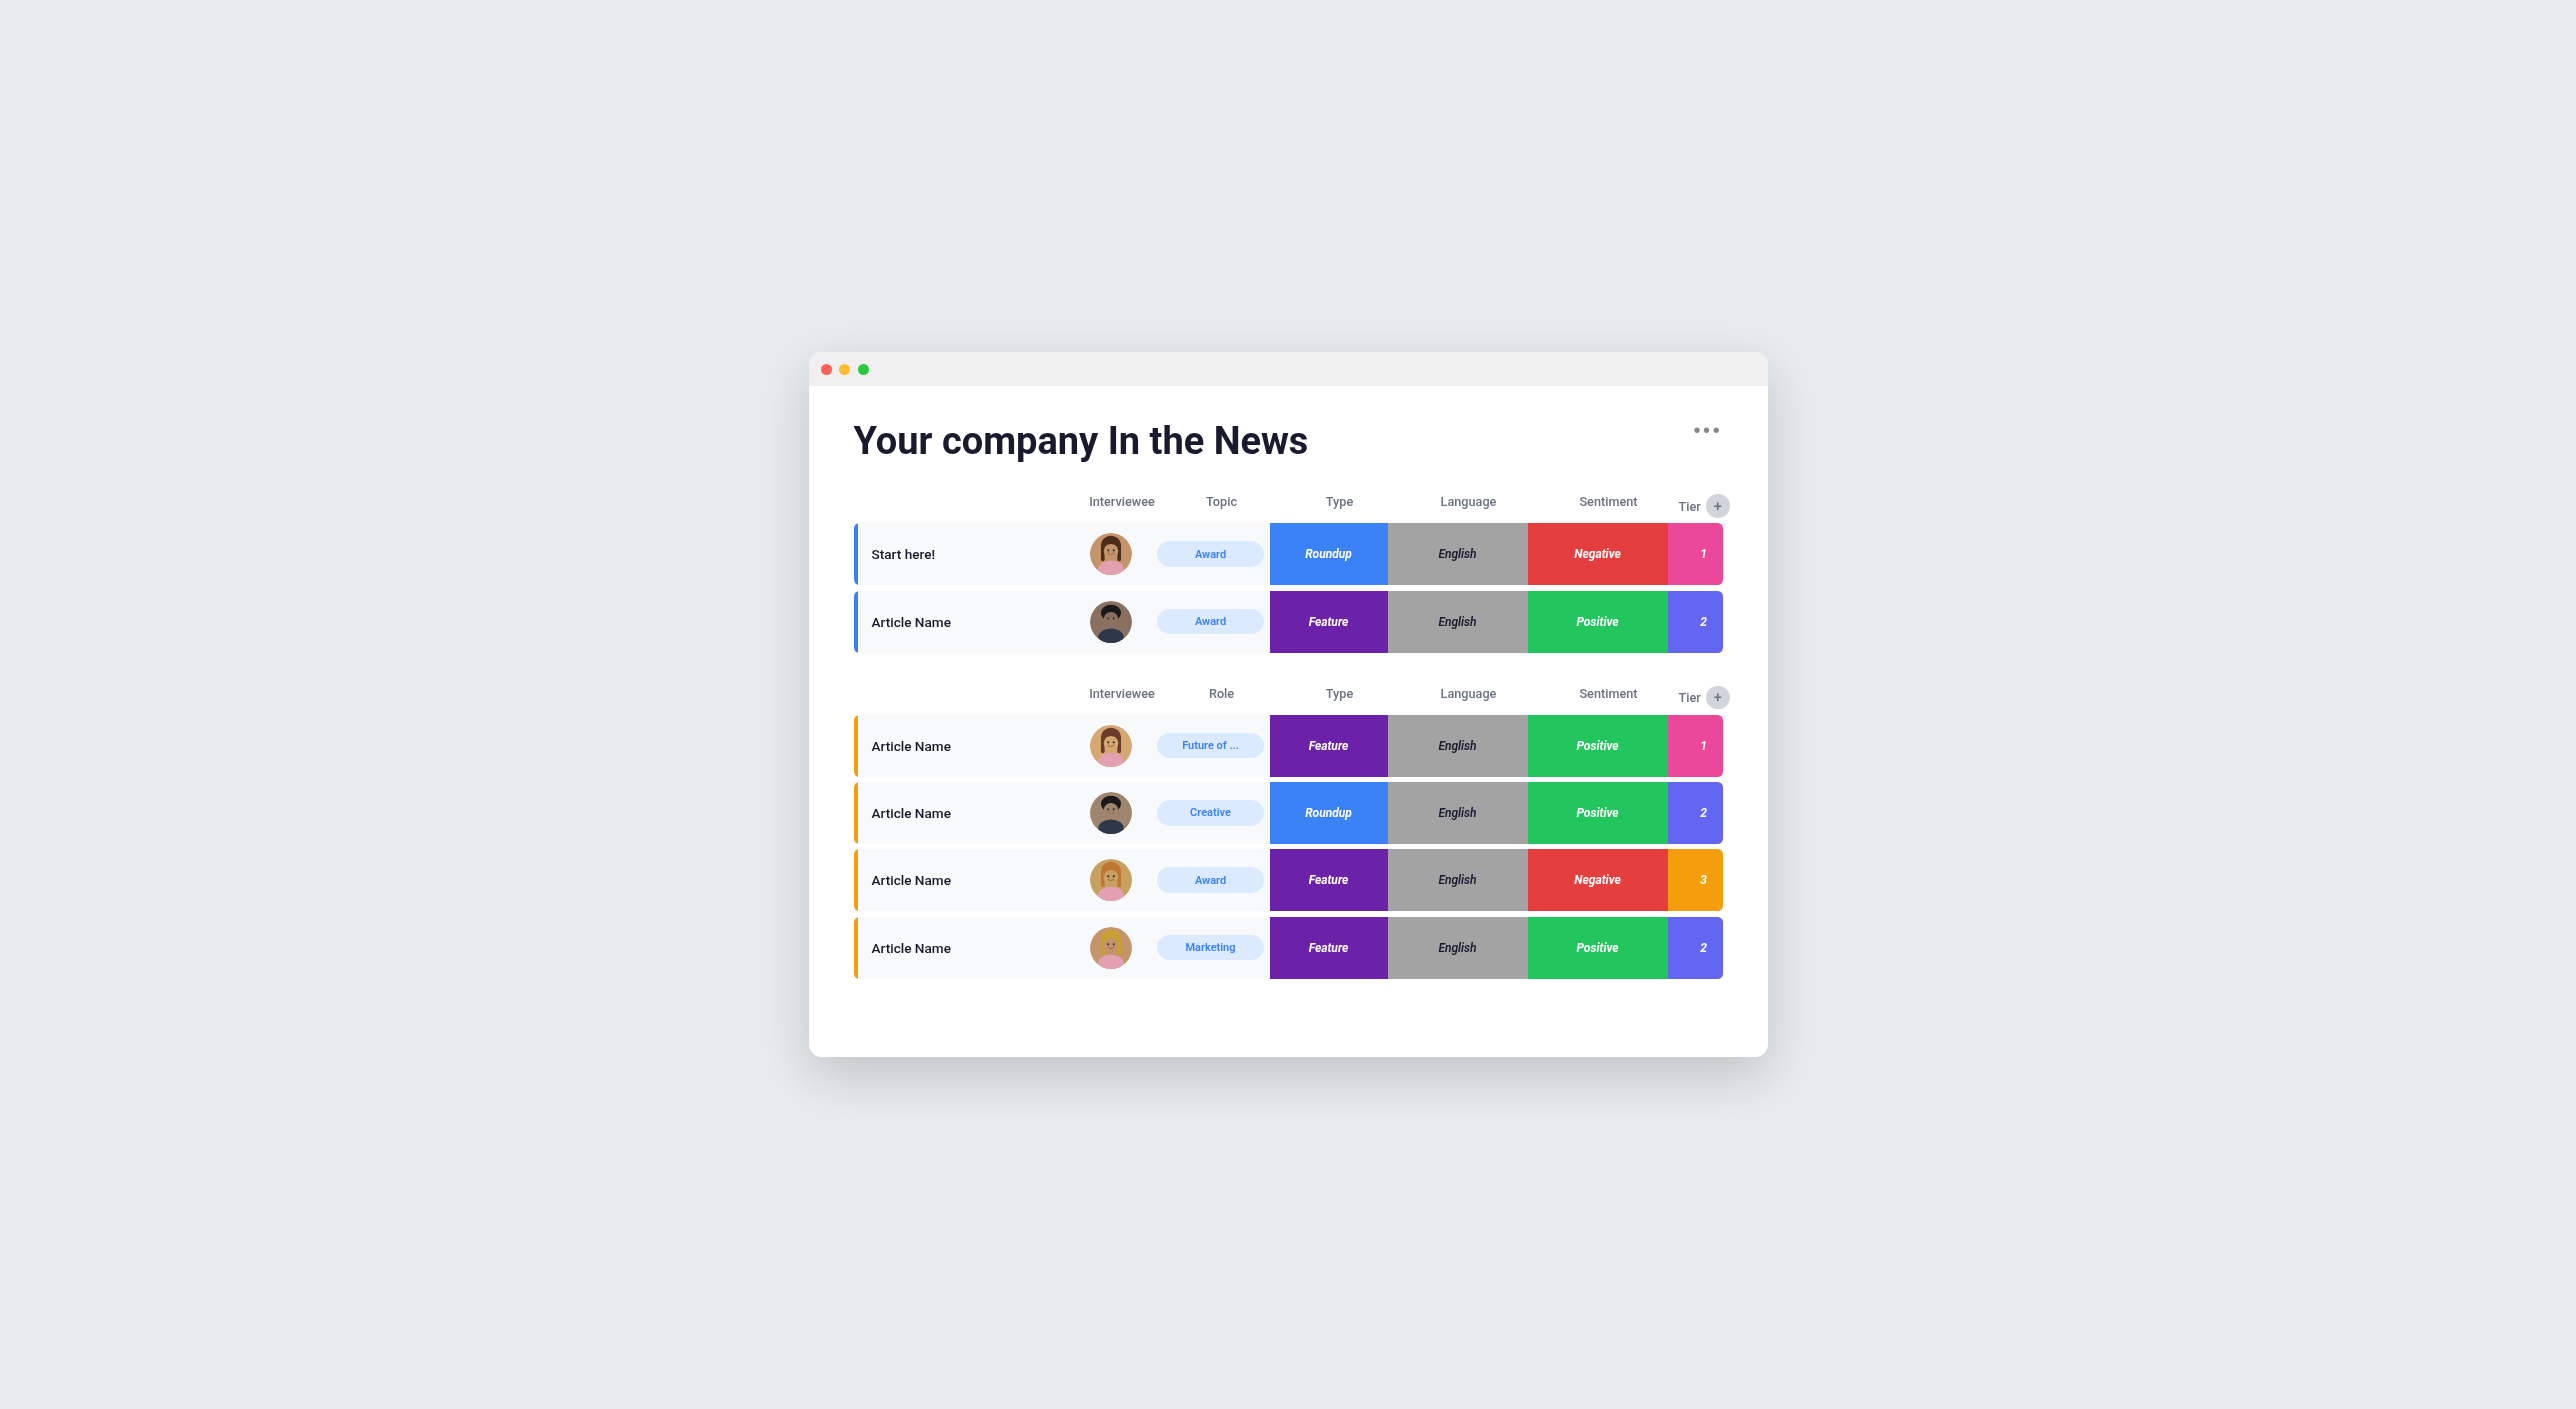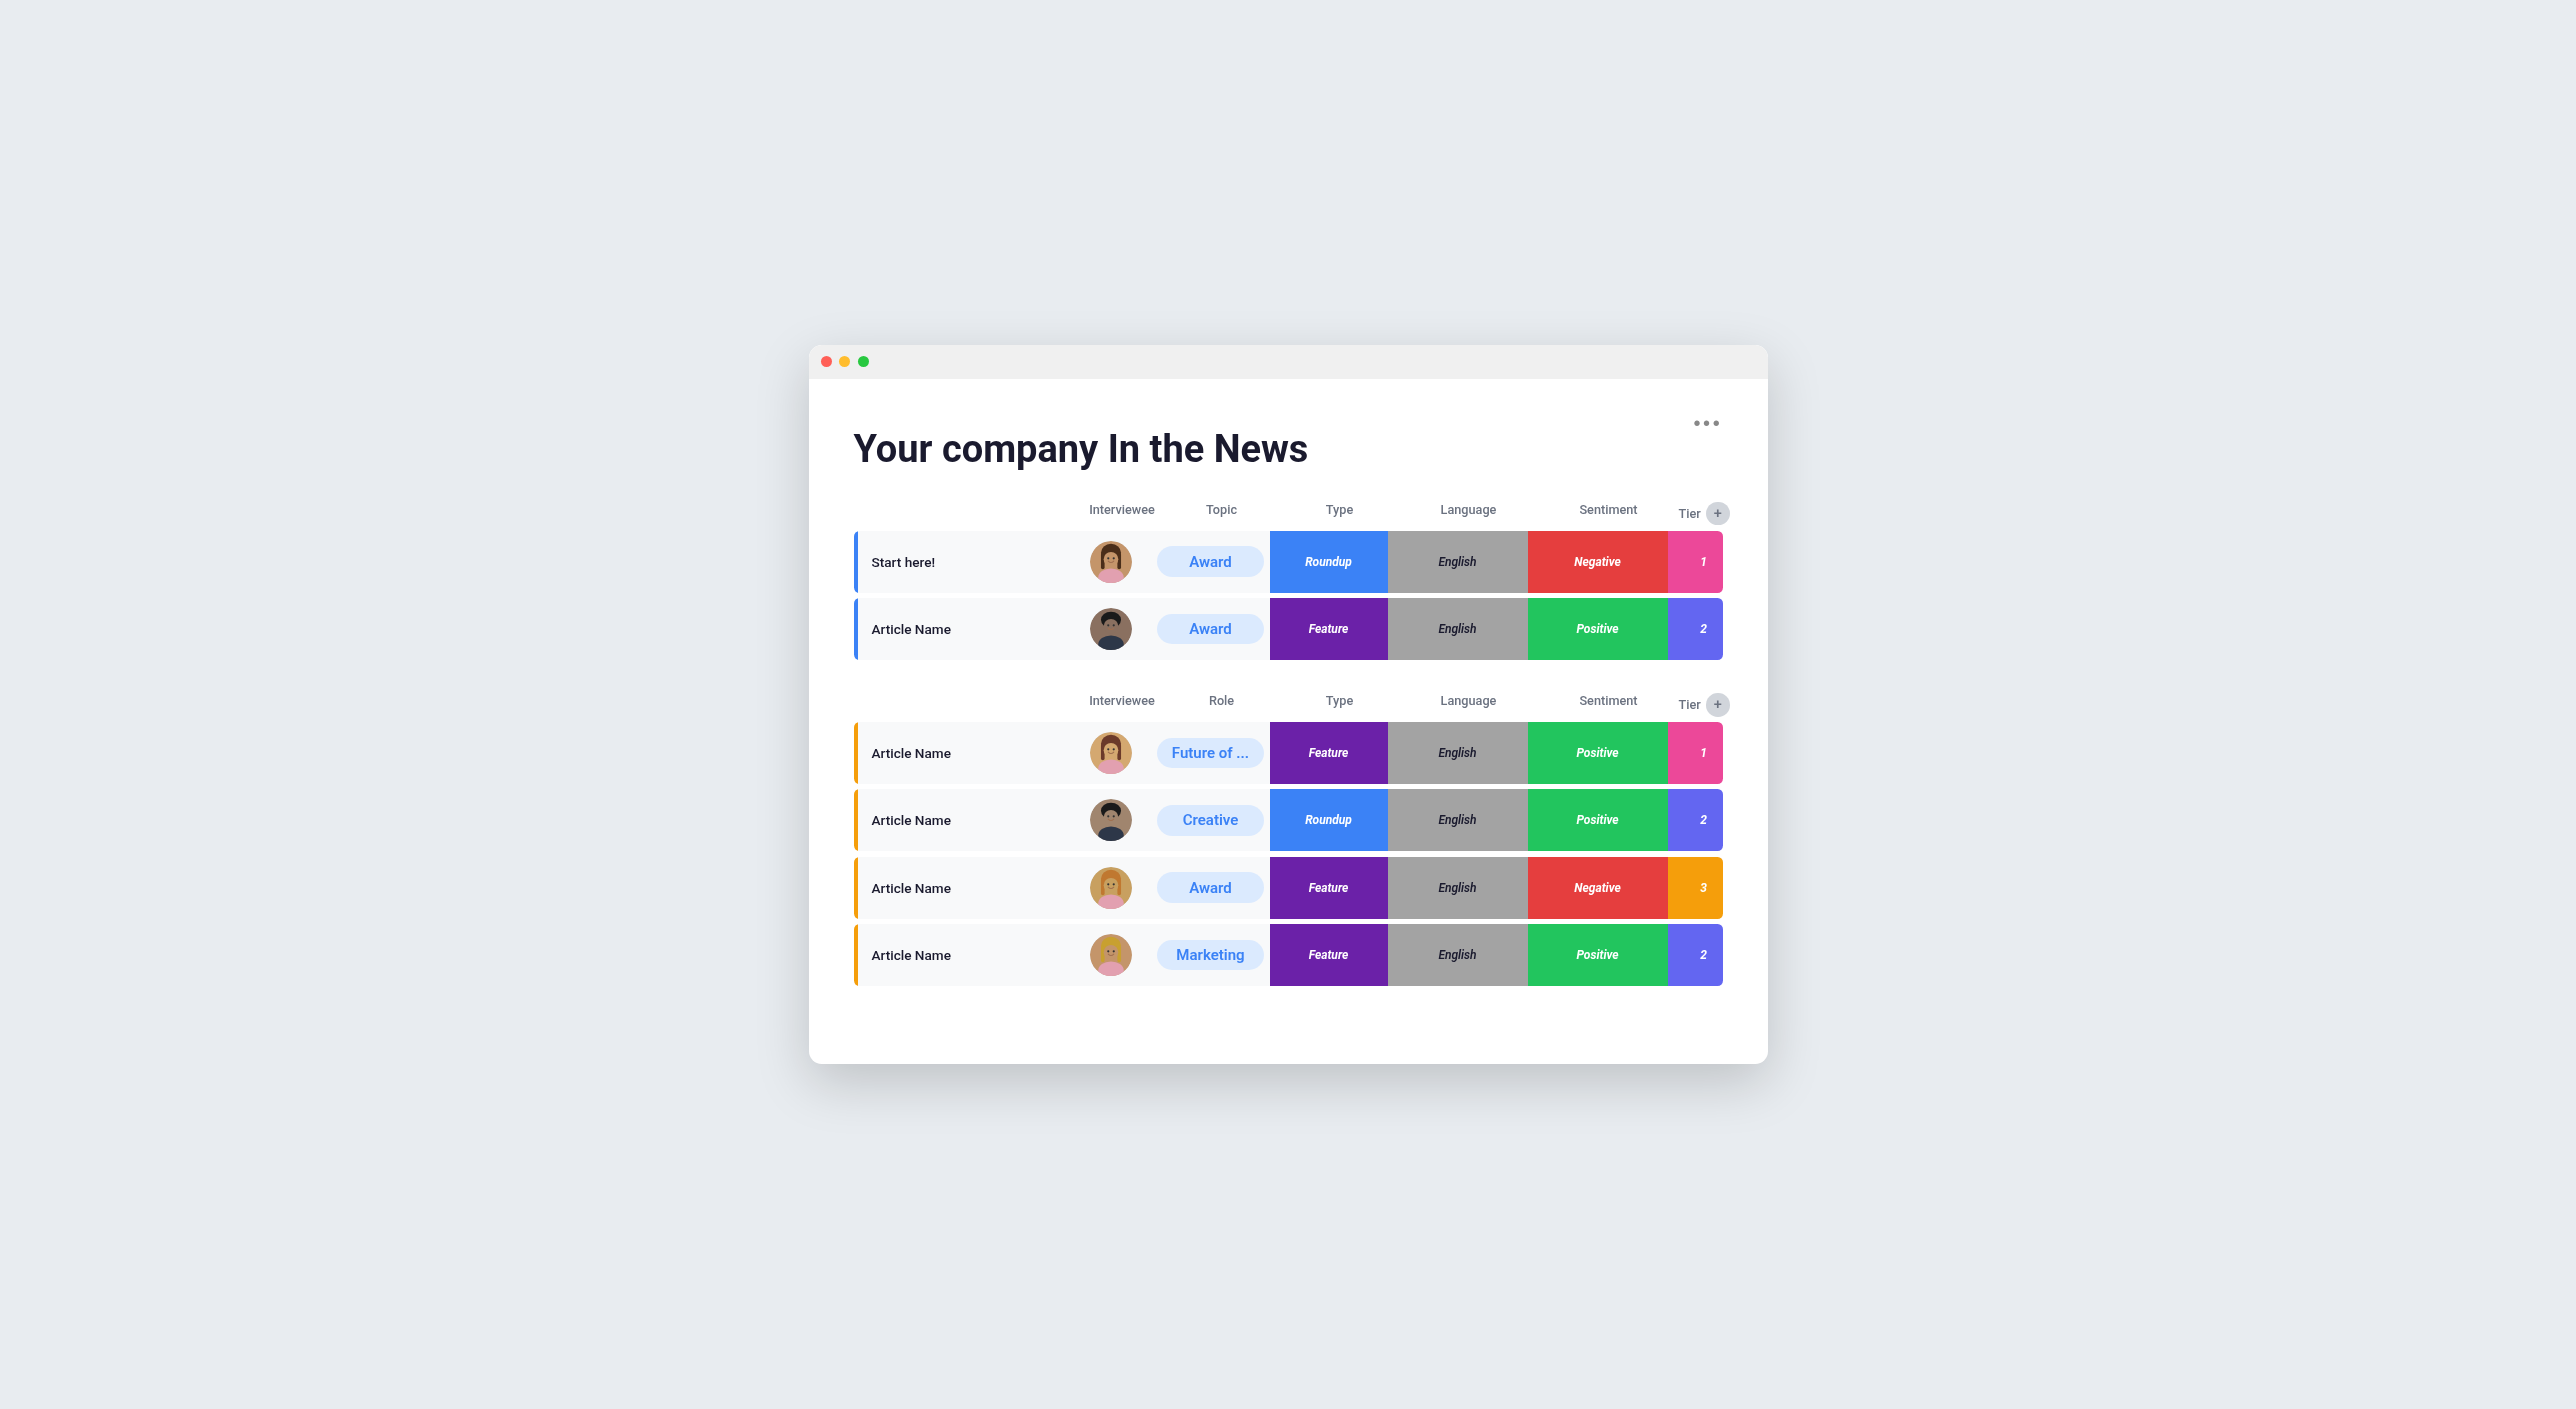--- a/index.html
+++ b/index.html
@@ -31,21 +31,21 @@
     }
     .dot {
       width: 11px;
       height: 11px;
       border-radius: 50%;
     }
     .dot-red { background: #ff5f57; }
     .dot-yellow { background: #ffbd2e; }
     .dot-green { background: #28c840; }
     .content {
-      padding: 48px 45px 45px 45px;
+      padding: 33px 45px 45px 45px;
       position: relative;
     }
     .page-title {
       font-size: 38px;
       font-weight: 700;
       color: #1a1a2e;
       margin-bottom: 31px;
     }
     .more-btn {
       position: absolute;
@@ -118,21 +118,21 @@
       background: #ddd;
       display: flex;
       align-items: center;
       justify-content: center;
     }
     .badge {
       display: flex;
       justify-content: center;
       align-items: center;
       border-radius: 18px;
-      font-size: 15px;
+      font-size: 11px;
       font-weight: 600;
       padding: 6.3px 9px;
       margin: 0 5.4px;
     }
     .badge-topic {
       background: #dbeafe;
       color: #3b82f6;
     }
     .cell-full {
       display: flex;

